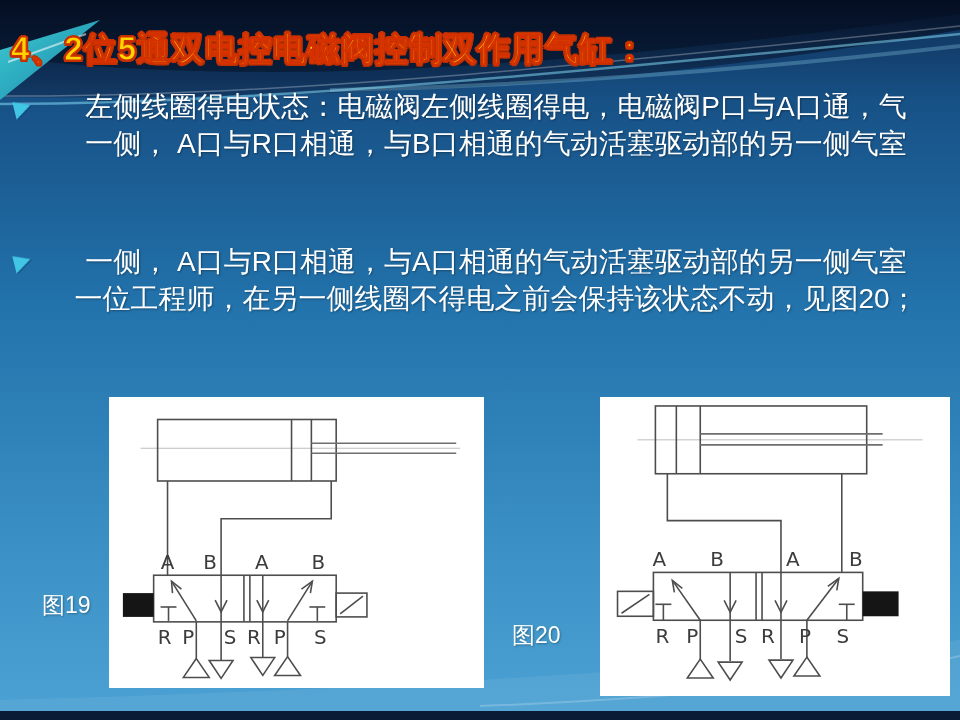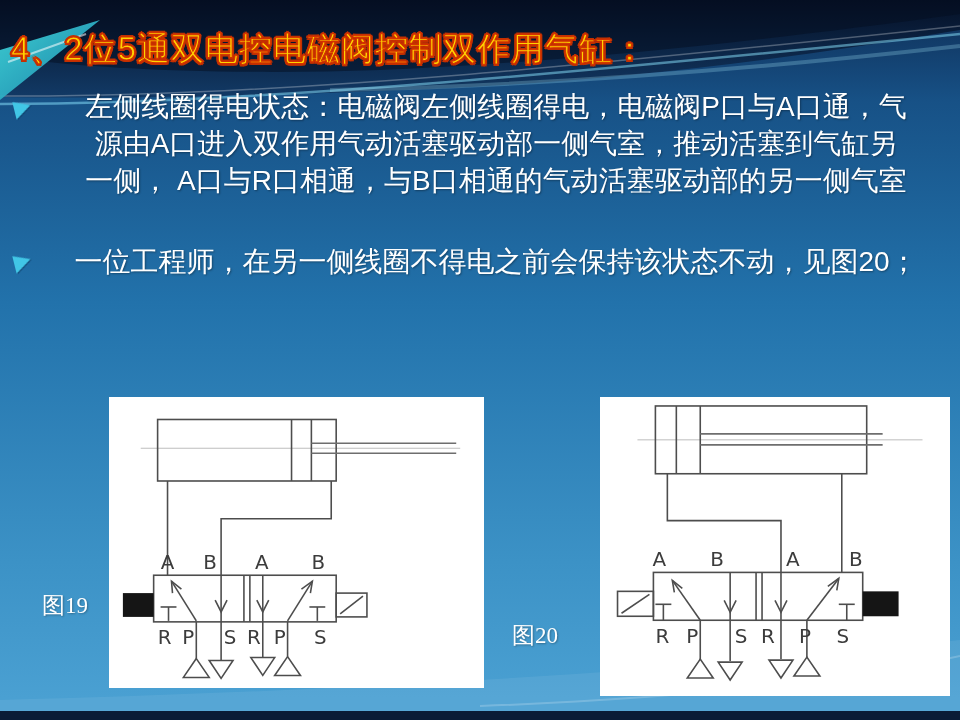--- a/index.html
+++ b/index.html
@@ -4,21 +4,21 @@
 <style>
   html,body{margin:0;padding:0;background:#222;}
   .slide{
     position:relative;width:960px;height:720px;overflow:hidden;
     font-family:"Liberation Sans","DejaVu Sans",sans-serif;
     background:linear-gradient(180deg,#0e2d55 0%,#175186 14%,#2272ab 42%,#3c92c6 78%,#4aa0d2 97%,#4aa0d2 100%);
   }
   .bg{position:absolute;left:0;top:0;z-index:0;}
   .page-title{
     position:absolute;left:11px;top:27px;z-index:2;
-    font-size:33px;font-weight:normal;letter-spacing:1px;
+    font-size:33px;font-weight:bold;letter-spacing:1px;
     color:#FFD400;
     -webkit-text-stroke:1px #d43000;
     text-shadow:2px 0 0 #c33000,-2px 0 0 #c33000,0 2px 0 #c33000,0 -2px 0 #c33000,
                 1.5px 1.5px 0 #c33000,-1.5px -1.5px 0 #c33000,1.5px -1.5px 0 #c33000,-1.5px 1.5px 0 #c33000;
     white-space:nowrap;
   }
   .bullet-block{position:absolute;left:46px;width:900px;z-index:2;text-align:center;}
   .tline{
     font-size:28px;line-height:37px;color:#ffffff;
     text-shadow:1px 1px 2px rgba(0,0,0,.35);white-space:nowrap;
@@ -26,21 +26,21 @@
   .bullet-marker{
     position:absolute;left:14px;z-index:2;width:0;height:0;
     border-left:17px solid #41c6e6;border-top:9px solid transparent;border-bottom:9px solid transparent;
     transform:rotate(-14deg) skewY(-6deg);
     filter:drop-shadow(1px 1px 0 rgba(10,50,90,.55));
   }
   .panel{position:absolute;background:#ffffff;z-index:1;}
   .panel svg{display:block;}
   .fig-label{
     position:absolute;z-index:2;color:#ffffff;font-size:23px;
-    text-shadow:1px 1px 2px rgba(0,0,0,.3);white-space:nowrap;font-family:Liberation Serif, serif;
+    text-shadow:1px 1px 2px rgba(0,0,0,.3);white-space:nowrap;
   }
   .watermark{
     position:absolute;left:737px;top:673px;z-index:3;
     font-size:27px;font-weight:bold;color:#ffffff;white-space:nowrap;
     text-shadow:-1.5px -1.5px 0 #2b2b2b,1.5px -1.5px 0 #2b2b2b,-1.5px 1.5px 0 #2b2b2b,1.5px 1.5px 0 #2b2b2b;
   }
   .bottom-bar{position:absolute;left:0;bottom:0;width:960px;height:9px;background:#0a1b36;z-index:2;}
   
   .dw{stroke:#4d4d4d;stroke-width:1.6;fill:none;}
   .thin{stroke:#bcbcbc;stroke-width:1;fill:none;}
@@ -74,25 +74,25 @@
     <path d="M480,706 C700,698 860,678 960,656" stroke="rgba(255,255,255,0.2)" stroke-width="2" fill="none"></path>
   </svg>
 
   <div class="page-title">4、2位5通双电控电磁阀控制双作用气缸：</div>
 
   <span class="bullet-marker" style="top:99px;"></span>
   <span class="bullet-marker" style="top:253px;"></span>
 
   <div class="bullet-block" style="top:88px;">
     <div class="tline">左侧线圈得电状态：电磁阀左侧线圈得电，电磁阀P口与A口通，气</div>
-    <div class="tline">源由A口进入双作用气动活塞驱动部一侧气室，推动活塞到气缸另</div>
     <div class="tline">一侧， A口与R口相通，与B口相通的气动活塞驱动部的另一侧气室</div>
   </div>
 
   <div class="bullet-block" style="top:243px;">
+    <div class="tline">一侧， A口与R口相通，与A口相通的气动活塞驱动部的另一侧气室</div>
     <div class="tline">一位工程师，在另一侧线圈不得电之前会保持该状态不动，见图20；</div>
   </div>
 
   <div class="panel" style="left:109px;top:397px;width:375px;height:291px;">
     <svg width="375" height="291" viewBox="108 396 378 292">
       <g>
         <line class="thin" x1="140" y1="447" x2="462" y2="447"></line>
         <rect class="dw" x="157" y="418" width="180" height="62"></rect>
         <line class="dw" x1="292" y1="418" x2="292" y2="480"></line>
         <line class="dw" x1="312" y1="418" x2="312" y2="480"></line>

